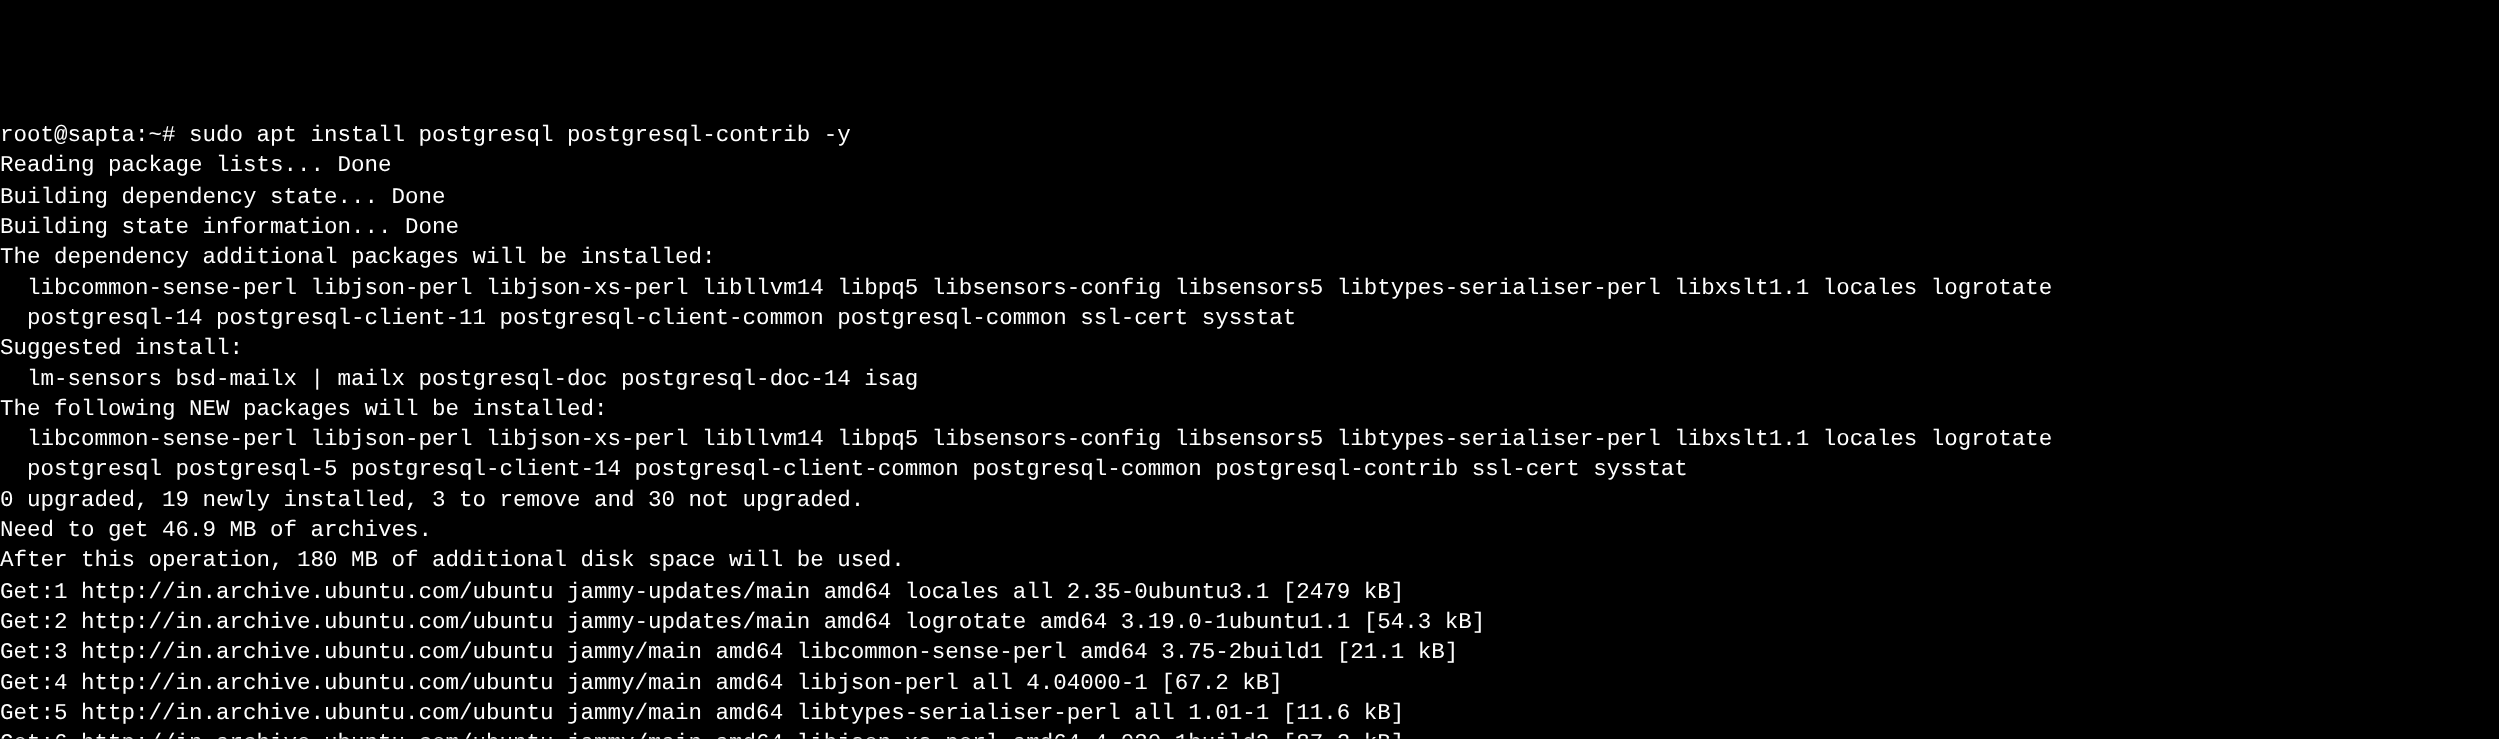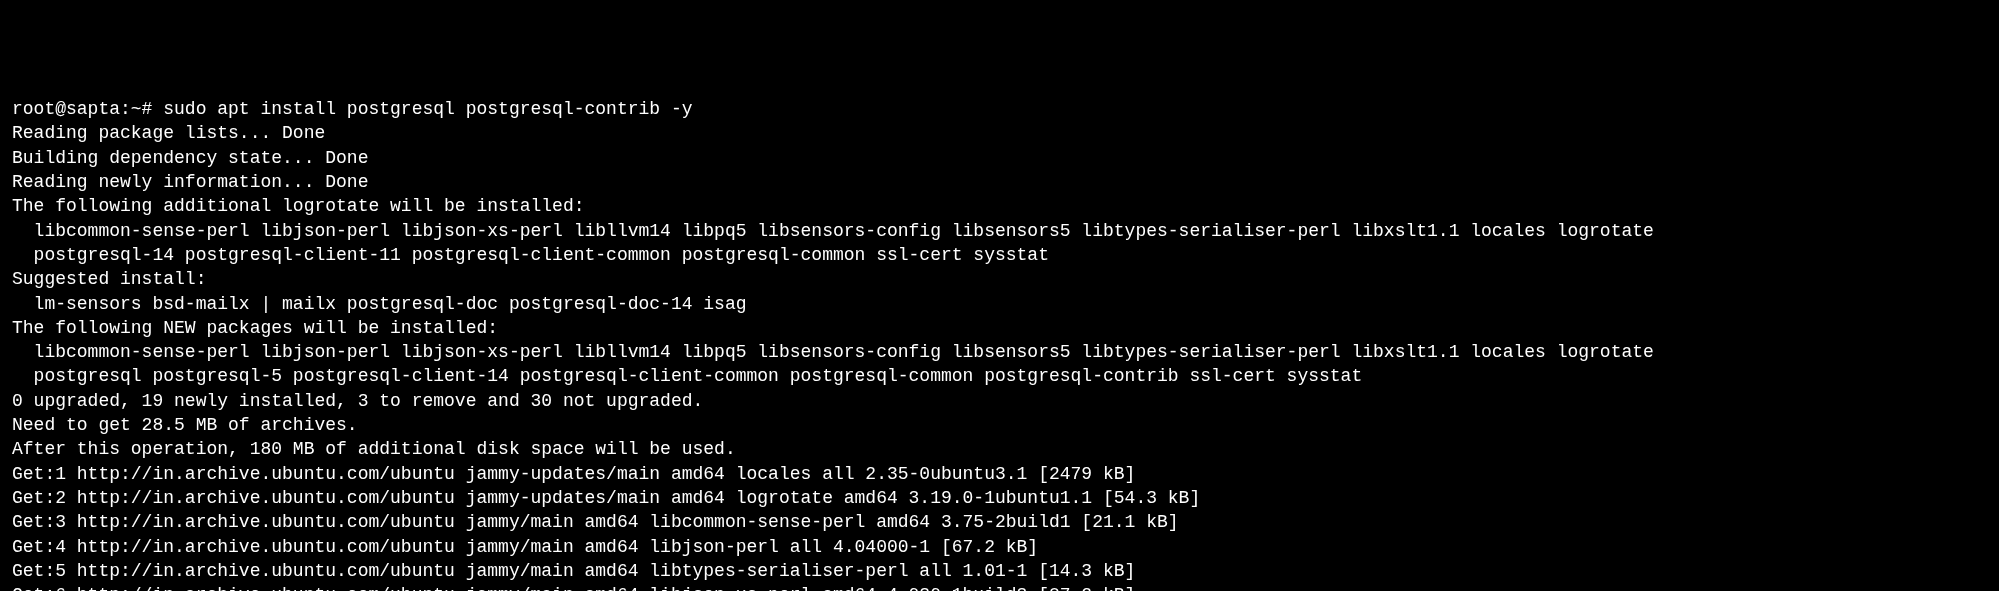--- a/index.html
+++ b/index.html
@@ -17,47 +17,46 @@
       white-space: pre;
       overflow-x: auto;
       width: 1999px;
       height: 591px;
     }
     .terminal {
       padding: 0;
     }
     .line {
       white-space: pre;
-      margin-left: 12px;
     }
   </style>
 </head>
 <body>
 
 
 
 <div class="terminal"><span class="line"><span>root@sapta:~# </span><span>sudo apt install postgresql postgresql-contrib -y</span></span>
 <span class="line">Reading package lists... Done</span>
 <span class="line">Building dependency state... Done</span>
-<span class="line">Reading newly information... Done</span>
-<span class="line">The following additional logrotate will be installed:</span>
+<span class="line">Building state information... Done</span>
+<span class="line">The dependency additional packages will be installed:</span>
 <span class="line">  libcommon-sense-perl libjson-perl libjson-xs-perl libllvm14 libpq5 libsensors-config libsensors5 libtypes-serialiser-perl libxslt1.1 locales logrotate</span>
 <span class="line">  postgresql-14 postgresql-client-11 postgresql-client-common postgresql-common ssl-cert sysstat</span>
 <span class="line">Suggested install:</span>
 <span class="line">  lm-sensors bsd-mailx | mailx postgresql-doc postgresql-doc-14 isag</span>
 <span class="line">The following NEW packages will be installed:</span>
 <span class="line">  libcommon-sense-perl libjson-perl libjson-xs-perl libllvm14 libpq5 libsensors-config libsensors5 libtypes-serialiser-perl libxslt1.1 locales logrotate</span>
 <span class="line">  postgresql postgresql-5 postgresql-client-14 postgresql-client-common postgresql-common postgresql-contrib ssl-cert sysstat</span>
 <span class="line">0 upgraded, 19 newly installed, 3 to remove and 30 not upgraded.</span>
-<span class="line">Need to get 28.5 MB of archives.</span>
+<span class="line">Need to get 46.9 MB of archives.</span>
 <span class="line">After this operation, 180 MB of additional disk space will be used.</span>
 <span class="line">Get:1 http://in.archive.ubuntu.com/ubuntu jammy-updates/main amd64 locales all 2.35-0ubuntu3.1 [2479 kB]</span>
 <span class="line">Get:2 http://in.archive.ubuntu.com/ubuntu jammy-updates/main amd64 logrotate amd64 3.19.0-1ubuntu1.1 [54.3 kB]</span>
 <span class="line">Get:3 http://in.archive.ubuntu.com/ubuntu jammy/main amd64 libcommon-sense-perl amd64 3.75-2build1 [21.1 kB]</span>
 <span class="line">Get:4 http://in.archive.ubuntu.com/ubuntu jammy/main amd64 libjson-perl all 4.04000-1 [67.2 kB]</span>
-<span class="line">Get:5 http://in.archive.ubuntu.com/ubuntu jammy/main amd64 libtypes-serialiser-perl all 1.01-1 [14.3 kB]</span>
+<span class="line">Get:5 http://in.archive.ubuntu.com/ubuntu jammy/main amd64 libtypes-serialiser-perl all 1.01-1 [11.6 kB]</span>
 <span class="line">Get:6 http://in.archive.ubuntu.com/ubuntu jammy/main amd64 libjson-xs-perl amd64 4.030-1build3 [87.2 kB]</span>
 
 
 </div>
 
 
 
 
 </body></html>

